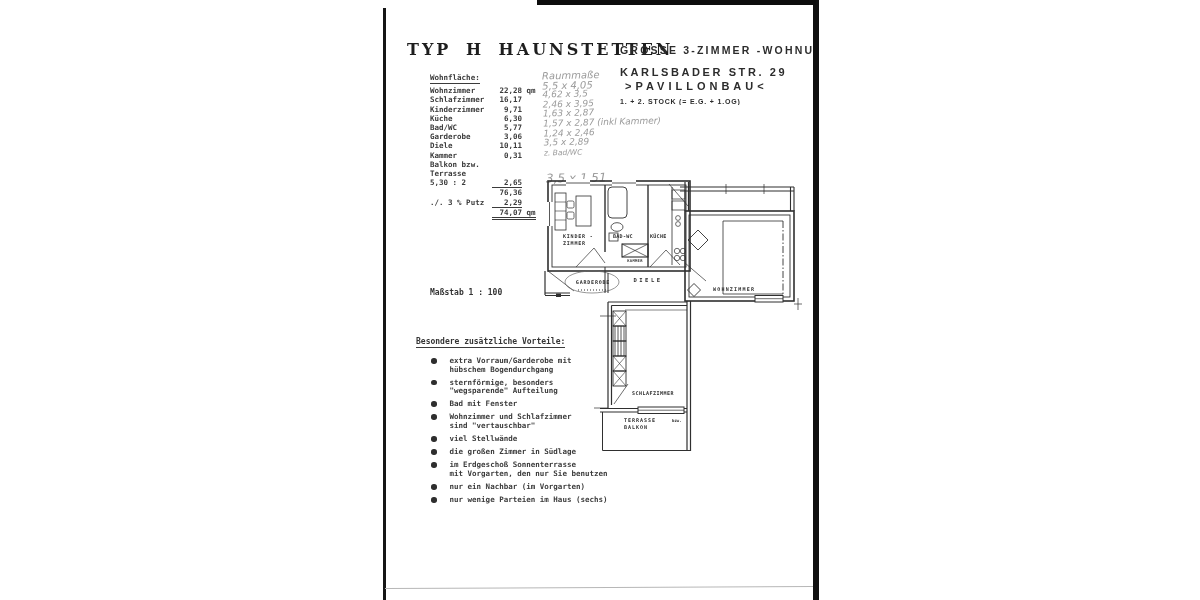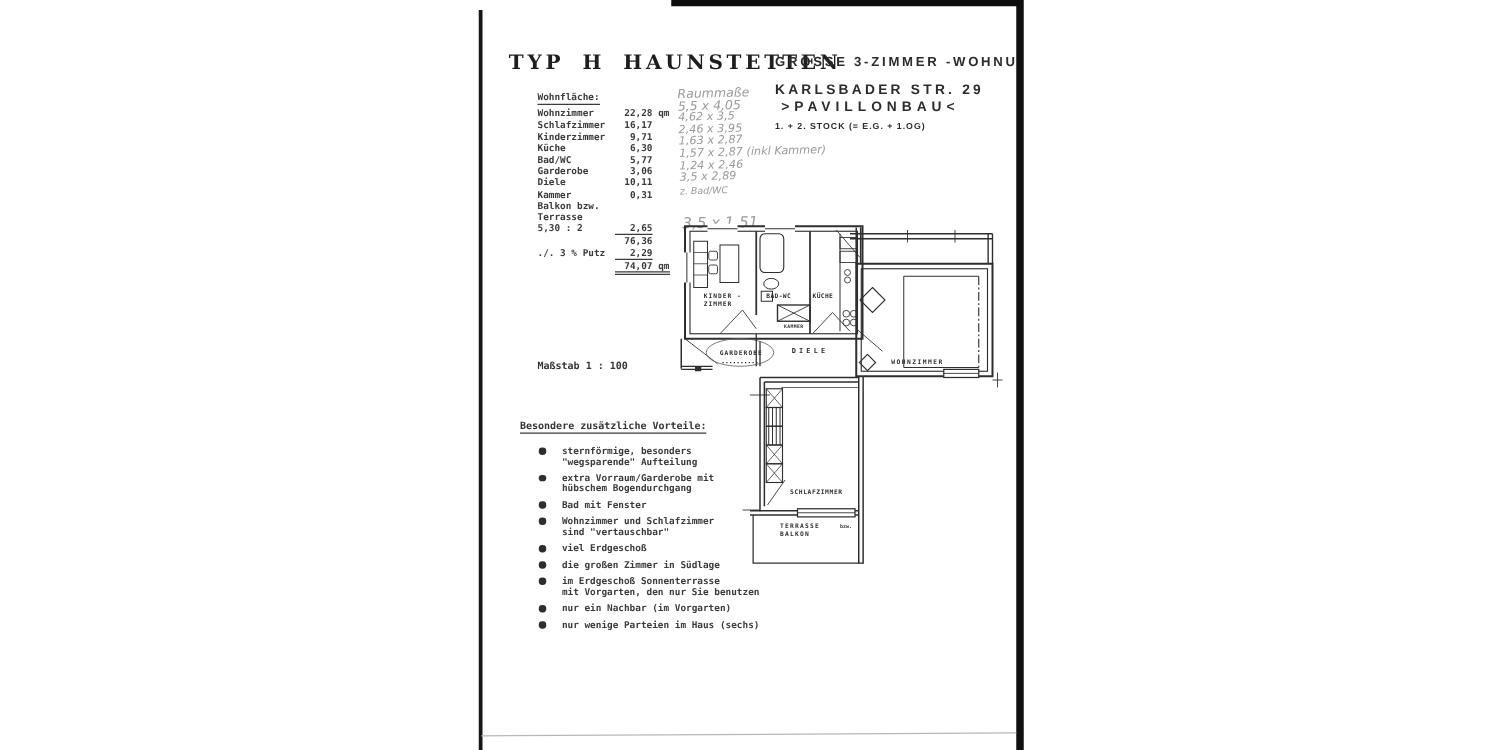--- a/index.html
+++ b/index.html
@@ -146,40 +146,40 @@
   </div>
   <div class="abs hand hw-terrace">3,5 x 1,51</div>
 
   <div class="abs scale mono">Maßstab 1 : 100</div>
 
   <div class="abs adv">
     <div class="adv-hdr mono">Besondere zusätzliche Vorteile:</div>
     <div class="adv-list">
       <div class="adv-item">
           <span class="adv-bullet"></span>
+          <div class="adv-text mono">extra Vorraum/Garderobe mit
+hübschem Bogendurchgang</div>
+        </div>
+      <div class="adv-item">
+          <span class="adv-bullet"></span>
           <div class="adv-text mono">sternförmige, besonders
 "wegsparende" Aufteilung</div>
         </div>
       <div class="adv-item">
           <span class="adv-bullet"></span>
-          <div class="adv-text mono">extra Vorraum/Garderobe mit
-hübschem Bogendurchgang</div>
-        </div>
-      <div class="adv-item">
-          <span class="adv-bullet"></span>
           <div class="adv-text mono">Bad mit Fenster</div>
         </div>
       <div class="adv-item">
           <span class="adv-bullet"></span>
           <div class="adv-text mono">Wohnzimmer und Schlafzimmer
 sind "vertauschbar"</div>
         </div>
       <div class="adv-item">
           <span class="adv-bullet"></span>
-          <div class="adv-text mono">viel Erdgeschoß</div>
+          <div class="adv-text mono">viel Stellwände</div>
         </div>
       <div class="adv-item">
           <span class="adv-bullet"></span>
           <div class="adv-text mono">die großen Zimmer in Südlage</div>
         </div>
       <div class="adv-item">
           <span class="adv-bullet"></span>
           <div class="adv-text mono">im Erdgeschoß Sonnenterrasse
 mit Vorgarten, den nur Sie benutzen</div>
         </div>

